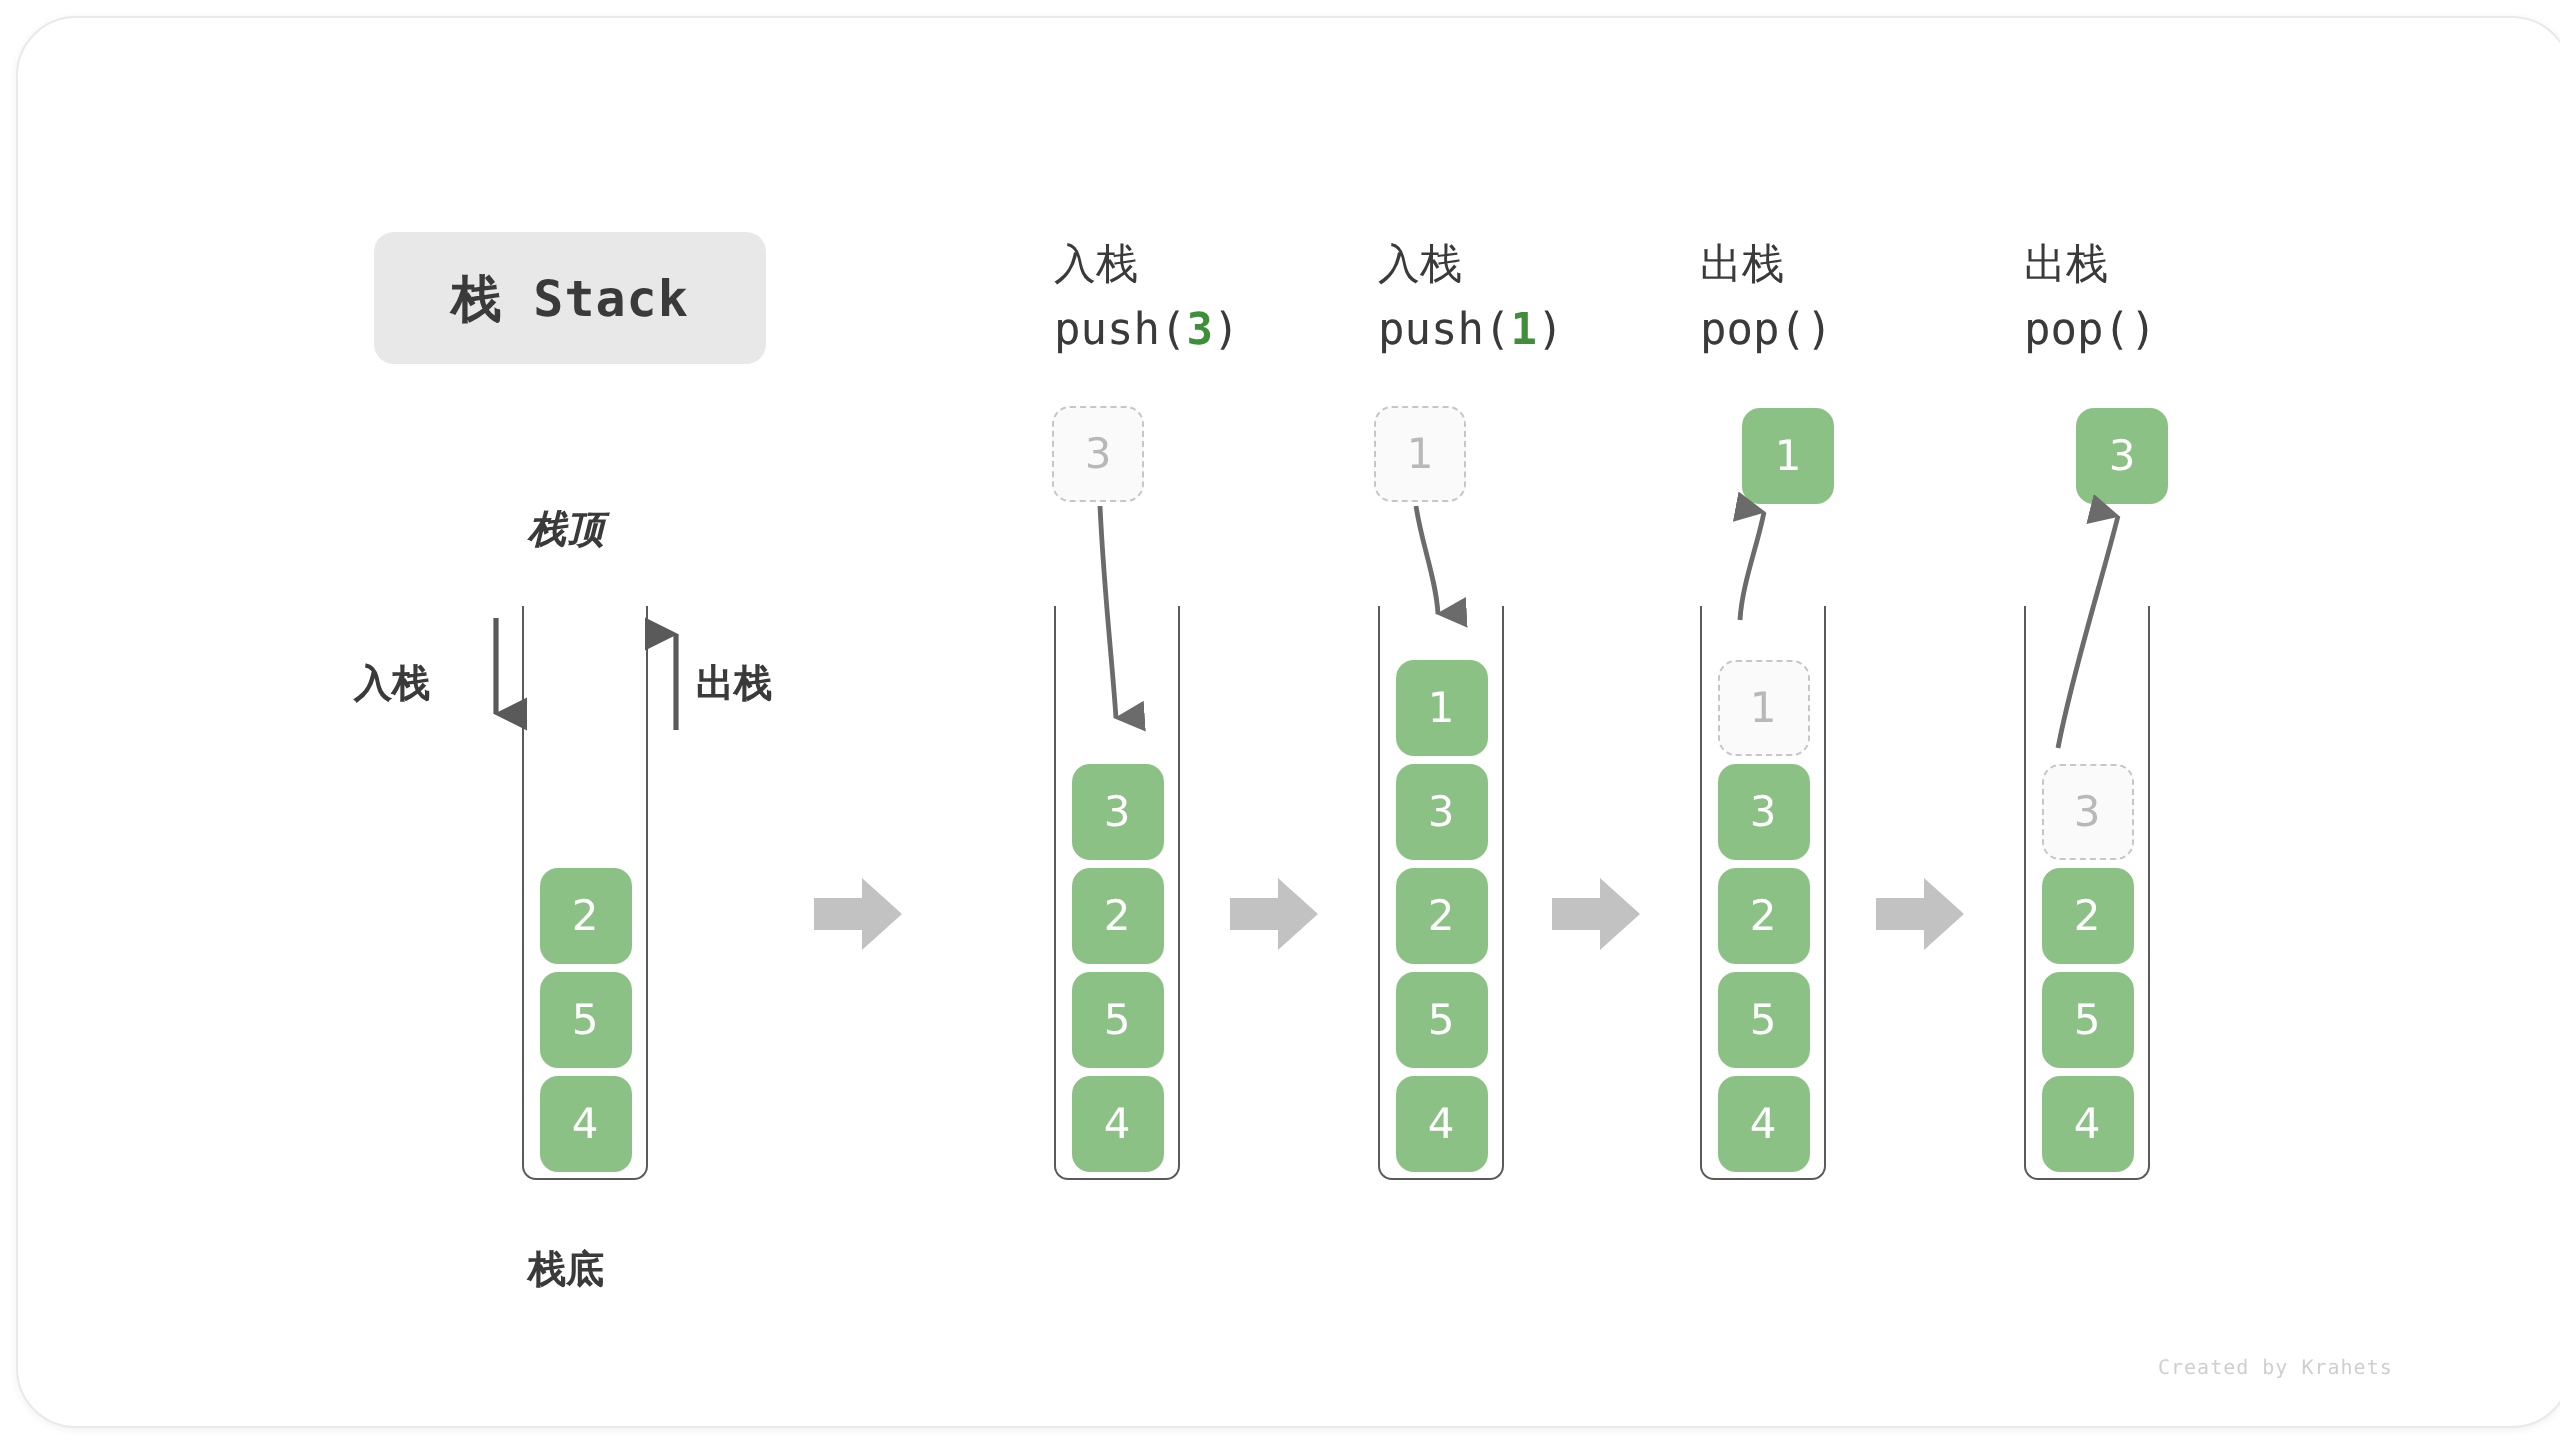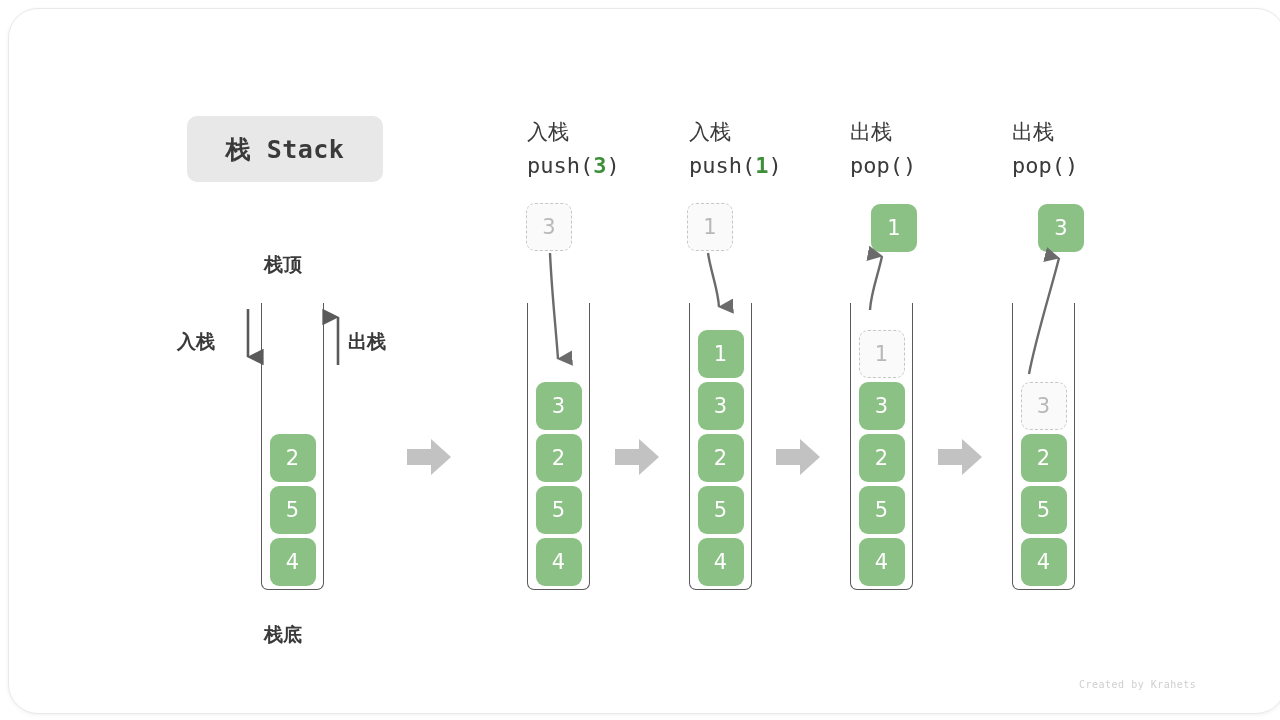--- a/index.html
+++ b/index.html
@@ -22,21 +22,21 @@
     display:flex;align-items:center;justify-content:center;
     font-family:"DejaVu Sans Mono","Liberation Mono",monospace;
     font-size:25px;font-weight:bold;color:#3a3a3a;letter-spacing:0.5px;
   }
 
   
   .cn-label{
     font-family:"DejaVu Sans","Liberation Sans",sans-serif;
     font-size:19px;font-weight:bold;color:#3a3a3a;white-space:nowrap;
   }
-  #label-top{left:255px;top:243px;}
+  #label-top{left:255px;top:243px;font-style:italic;}
   #label-bottom{left:255px;top:613px;}
   #label-push{left:168px;top:320px;}
   #label-pop{left:339px;top:320px;}
 
   
   .col-head{
     font-family:"DejaVu Sans Mono","Liberation Mono",monospace;
     font-size:22px;color:#3a3a3a;line-height:34px;white-space:nowrap;
   }
   .col-head .cn{

